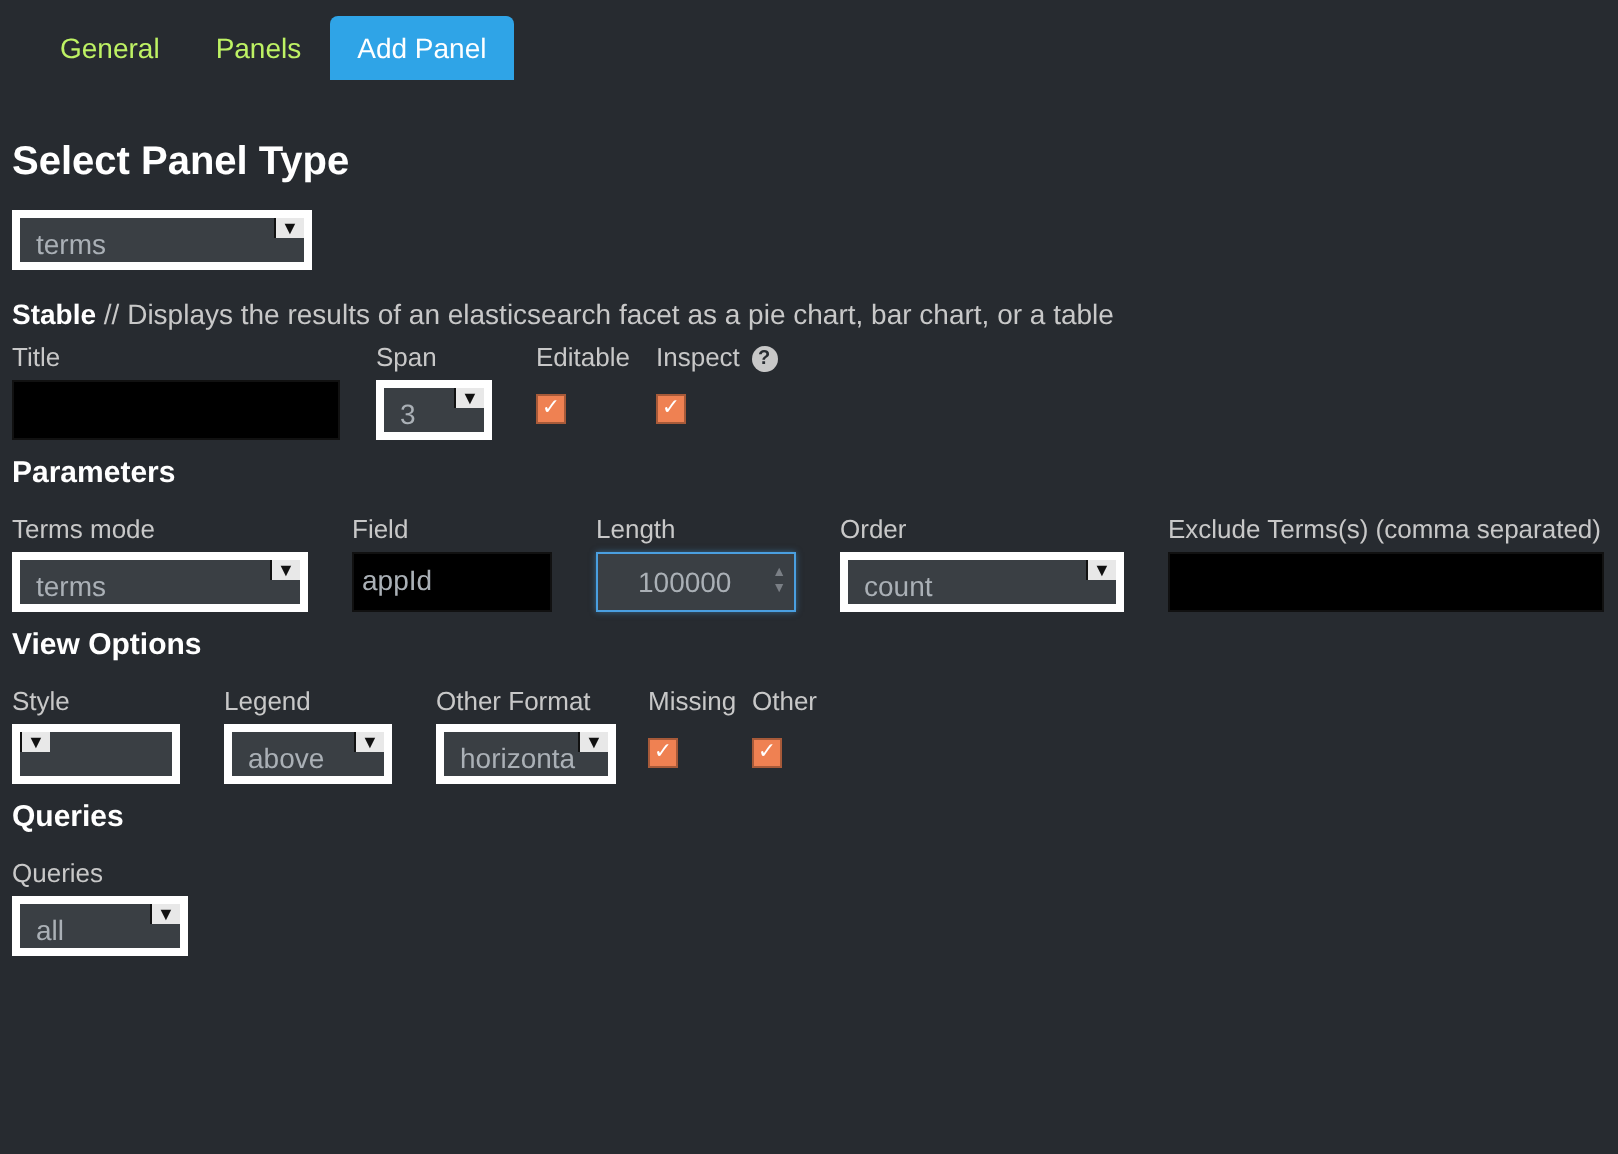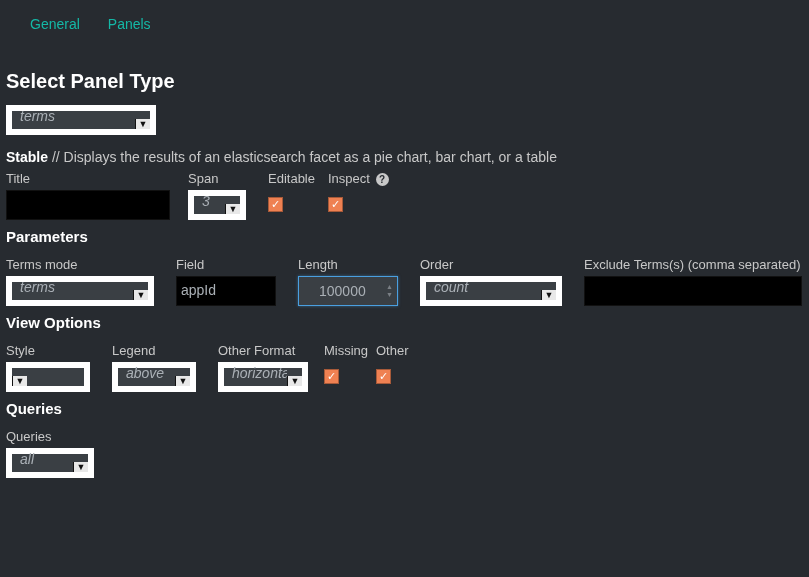--- a/index.html
+++ b/index.html
@@ -14,21 +14,21 @@
   }
   .container { padding: 0 6px; }
 
   
   .tabs {
     display: flex;
     padding: 8px 10px 0 10px;
   }
   .tab {
     padding: 8px 14px;
-    color: #14b8a6;
+    color: #bef264;
     cursor: pointer;
     border-radius: 4px 4px 0 0;
   }
   .tab.active { background: #2fa4e7; color: #fff; }
 
   
   h3 {
     font-size: 20px;
     font-weight: bold;
     color: #fff;
@@ -44,23 +44,23 @@
   .desc .stable { color: #fff; font-weight: bold; }
   .desc .slash, .desc .text { color: #c8c8c8; }
 
   
   .row { display: flex; gap: 22px; margin-top: 2px; }
   .field { display: flex; flex-direction: column; }
   .label { font-size: 13px; color: #c8c8c8; margin-bottom: 4px; white-space: nowrap; }
 
   
   .select {
-    display: flex; align-items: flex-end;
-    background: #3a3f44; border: 6px solid #ffffff;
-    height: 30px; color: #aab0b6; font-style: italic;
+    display: flex; align-items: flex-start;
+    background: #3a3f44; border: 4px solid #ffffff;
+    height: 30px; color: #aab0b6;
   }
   .select .sel-text { flex: 1; padding: 5px 8px; font-size: 14px; }
   .select .sel-btn {
     width: 15px; background: #e8e8e8;
     display: flex; align-items: center; justify-content: center;
     font-size: 9px; color: #111;
     border-left: 1px solid #111;
   }
   .text-input {
     background: #000000; border: 1px solid #111;
@@ -92,20 +92,21 @@
   }
 </style>
 </head>
 <body>
 
 <div class="container">
 
   <div class="tabs">
     <div class="tab">General</div>
     <div class="tab">Panels</div>
+    <div class="tab active">Add Panel</div>
   </div>
 
   <h3>Select Panel Type</h3>
 
   <div class="select" style="width:150px;">
     <div class="sel-text">terms</div>
     <div class="sel-btn">▼</div>
   </div>
 
   <div class="desc">

